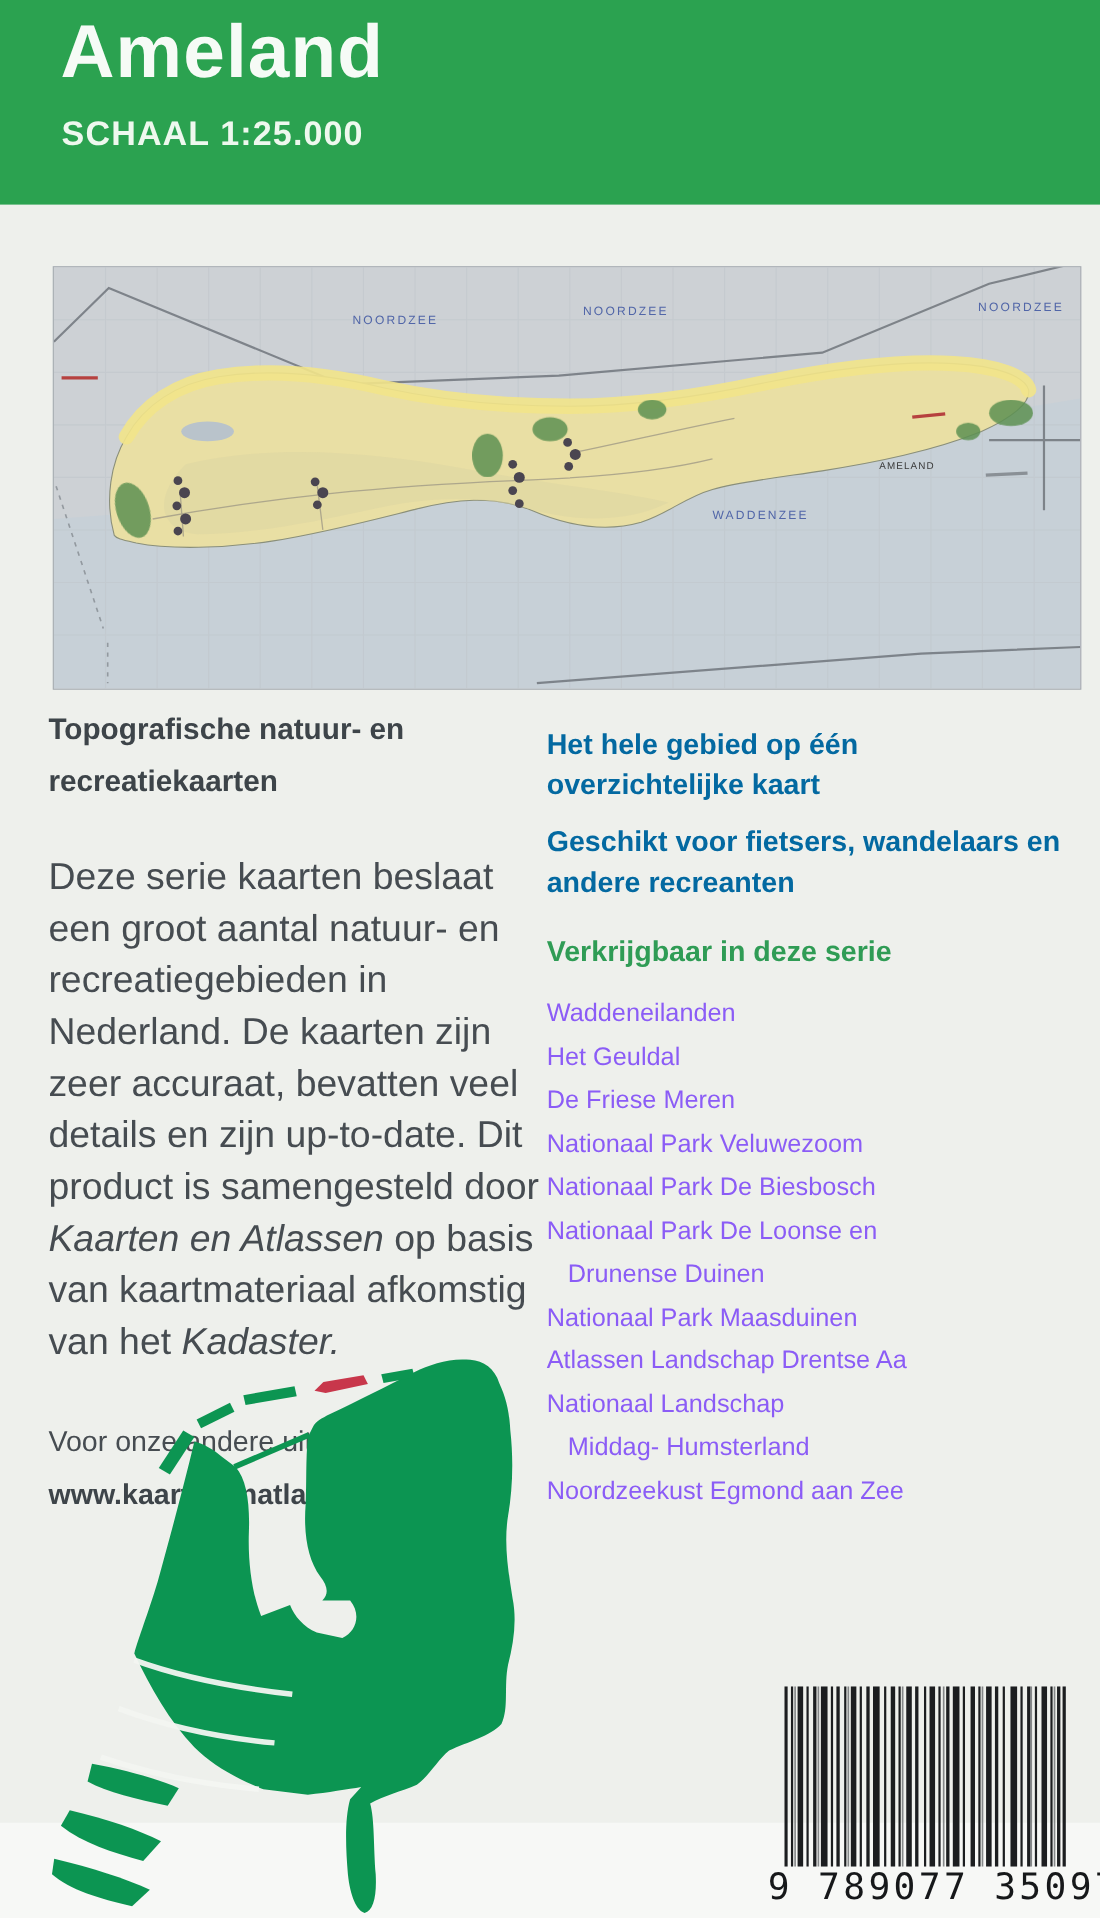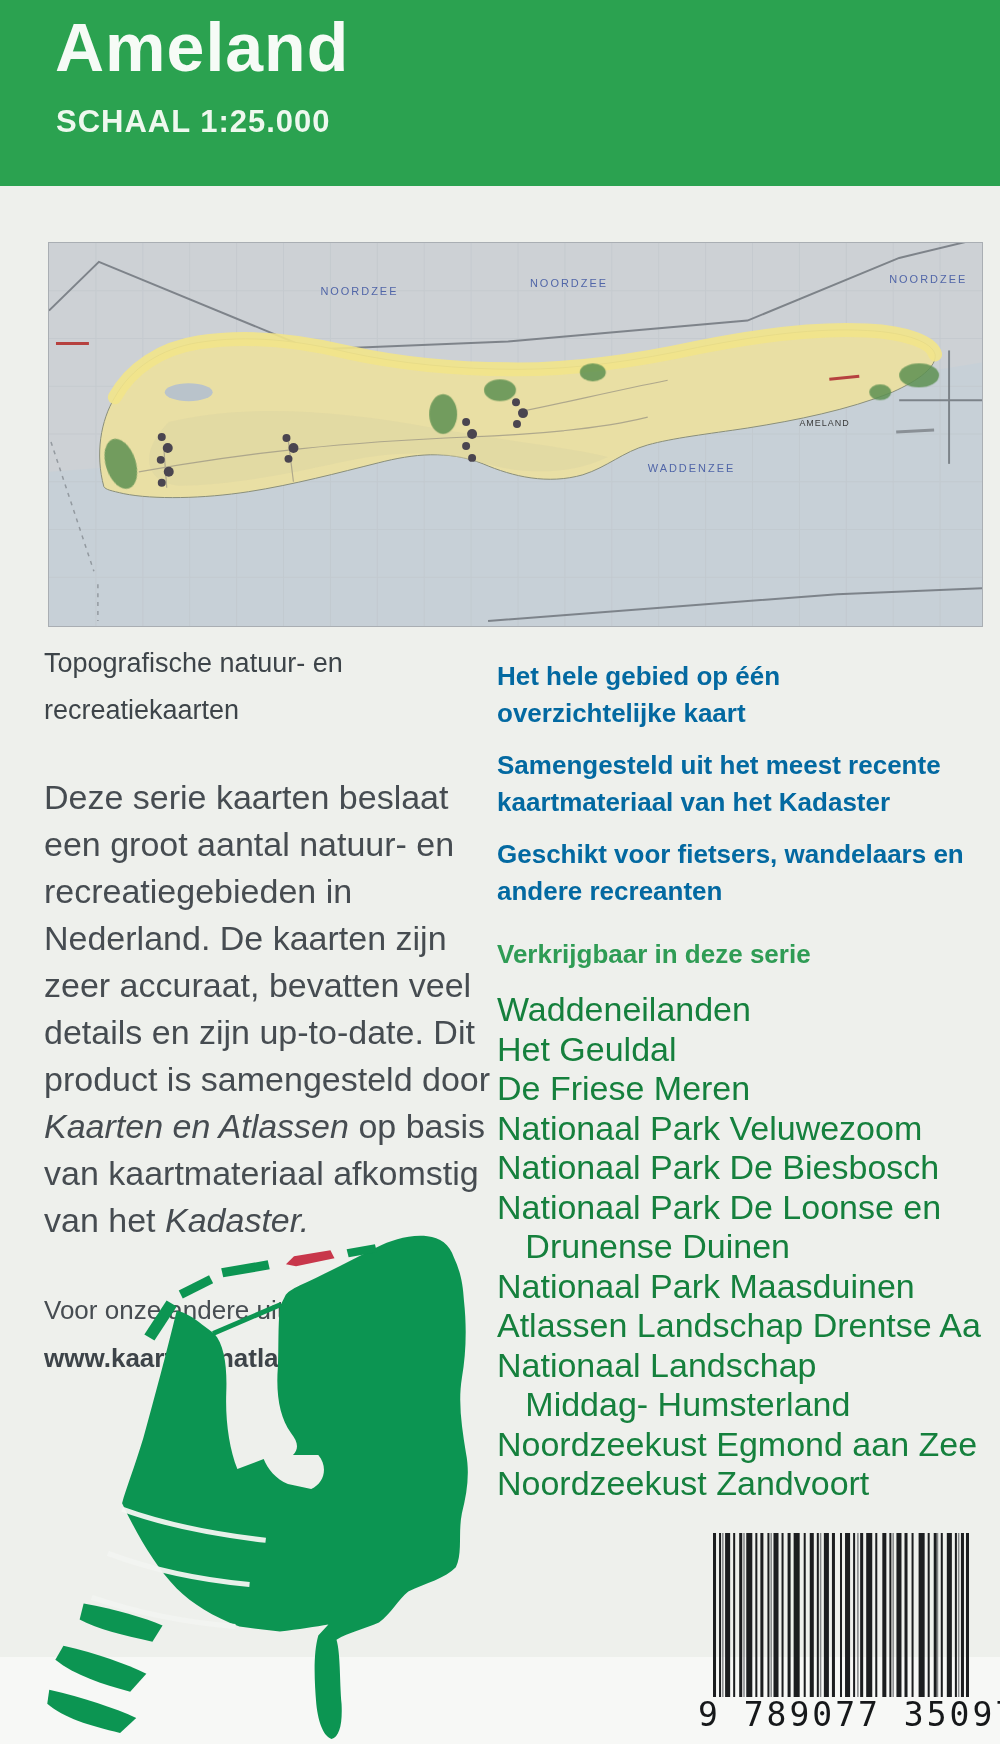--- a/index.html
+++ b/index.html
@@ -24,41 +24,41 @@
   }
   
   .map-panel{
     position:absolute;left:48px;top:242px;width:935px;height:385px;
     border:1px solid #a9aeb3;box-sizing:border-box;background:#cdd1d5;
   }
   .map-panel svg{display:block;width:100%;height:100%;}
   
   .left-col{position:absolute;left:44px;top:640px;width:452px;color:#40474c;}
   .left-heading{
-    font-size:27px;font-weight:normal;line-height:47px;white-space:pre-line;
+    font-size:27px;font-weight:bold;line-height:47px;white-space:pre-line;
     color:#3d4449;
   }
   .left-paragraph{
     margin-top:40px;font-size:34px;line-height:47px;color:#464c51;
   }
   .left-paragraph .italic{font-style:italic;}
   .left-note{margin-top:42px;font-size:26px;line-height:48px;color:#464c51;}
   .left-website{font-size:26px;font-weight:bold;line-height:48px;color:#3d4449;}
   
   .right-col{position:absolute;left:497px;top:658px;width:492px;}
   .feature{
     font-size:26px;font-weight:bold;line-height:37px;color:#0369a1;
     white-space:pre-line;margin-bottom:15px;
   }
   .series-heading{
     font-size:26px;font-weight:bold;line-height:36px;color:#2f9c55;
     margin-top:26px;margin-bottom:18px;
   }
   .series-item{
-    font-size:34px;line-height:39.5px;color:#15803d;white-space:pre-line;
+    font-size:23px;line-height:39.5px;color:#8b5cf6;white-space:pre-line;
   }
   
   .nl-map{position:absolute;left:25px;top:1182px;width:445px;height:562px;}
   .nl-map svg{display:block;width:100%;height:100%;}
   
   .fold-band{
     position:absolute;left:0;top:1657px;width:1000px;height:87px;
     background:rgba(255,255,255,0.55);
   }
   
@@ -173,40 +173,37 @@
     <span>Deze serie kaarten beslaat een groot aantal natuur- en recreatiegebieden in Nederland. De kaarten zijn zeer accuraat, bevatten veel details en zijn up-to-date. Dit product is samengesteld door </span><span class="italic">Kaarten en Atlassen</span><span> op basis van kaartmateriaal afkomstig van het </span><span class="italic">Kadaster.</span>
   </div>
   <div class="left-note">Voor onze andere uitgaven zie:</div>
   <div class="left-website">www.kaartenenatlassen.nl</div>
 </div>
 
 <div class="right-col">
   <div>
     <div class="feature">Het hele gebied op één
 overzichtelijke kaart</div>
-      <div class="feature">Samengesteld uit het meest recente
-kaartmateriaal van het Kadaster</div>
       <div class="feature">Geschikt voor fietsers, wandelaars en
 andere recreanten</div>
   </div>
   <div class="series-heading">Verkrijgbaar in deze serie</div>
   <div>
     <div class="series-item">Waddeneilanden</div>
       <div class="series-item">Het Geuldal</div>
       <div class="series-item">De Friese Meren</div>
       <div class="series-item">Nationaal Park Veluwezoom</div>
       <div class="series-item">Nationaal Park De Biesbosch</div>
       <div class="series-item">Nationaal Park De Loonse en
 &nbsp;&nbsp;&nbsp;Drunense Duinen</div>
       <div class="series-item">Nationaal Park Maasduinen</div>
       <div class="series-item">Atlassen Landschap Drentse Aa</div>
       <div class="series-item">Nationaal Landschap
 &nbsp;&nbsp;&nbsp;Middag- Humsterland</div>
       <div class="series-item">Noordzeekust Egmond aan Zee</div>
-      <div class="series-item">Noordzeekust Zandvoort</div>
   </div>
 </div>
 
 <div class="fold-band"></div>
 
 <div class="nl-map">
   <svg viewBox="0 0 440 560" preserveAspectRatio="none">
     <g fill="#0c9552" stroke="none">
 
       <path d="M150,128

